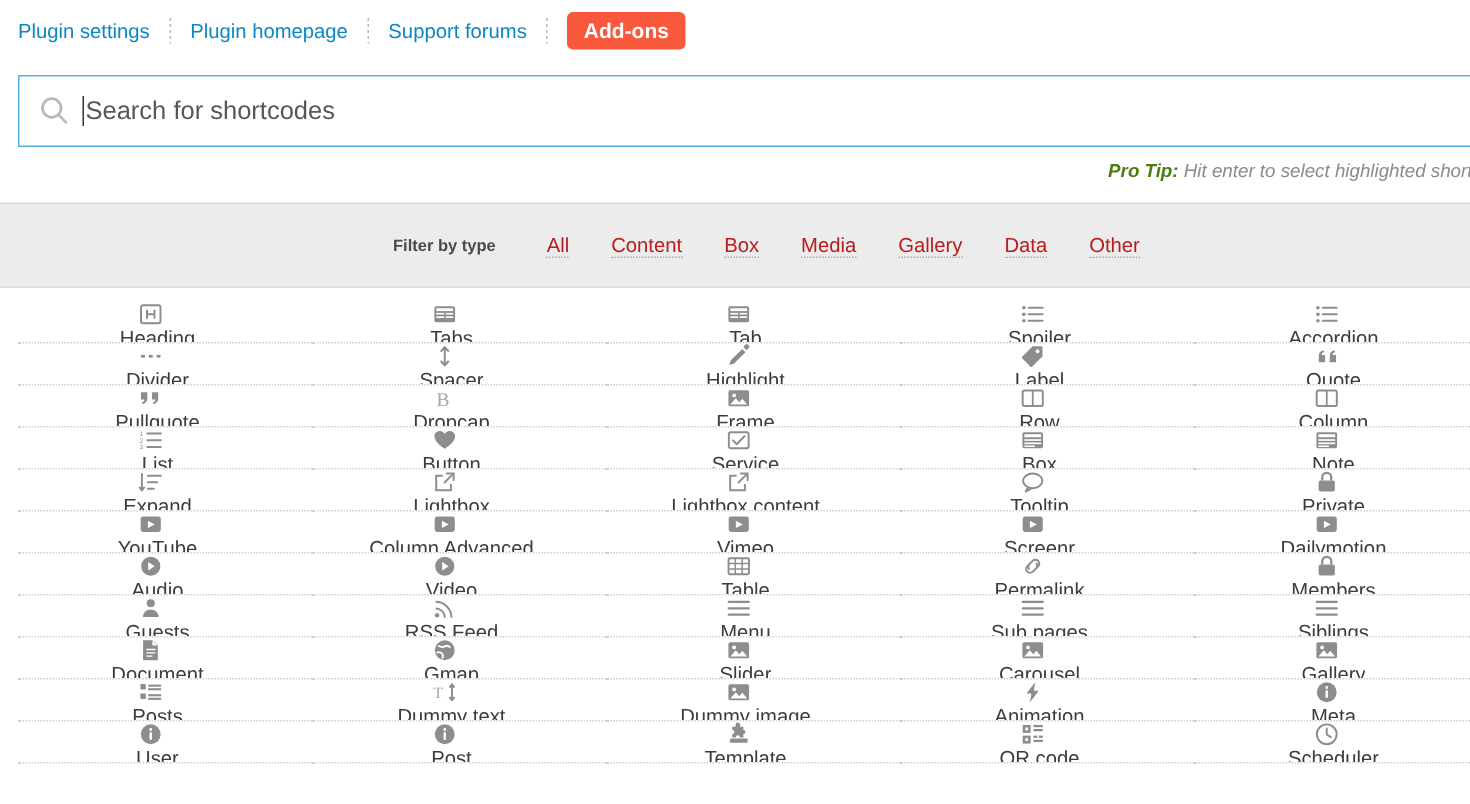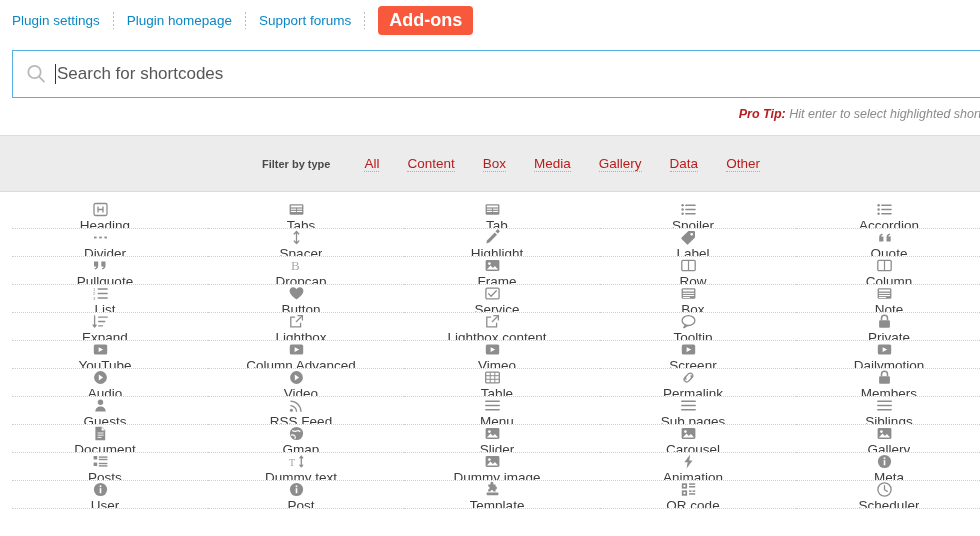--- a/index.html
+++ b/index.html
@@ -30,21 +30,21 @@
     height: 17px;
     margin: 0 13px;
     background-image: linear-gradient(to bottom, #b9b9b9 0, #b9b9b9 2px, transparent 2px, transparent 4px);
     background-size: 1px 4px;
     flex: 0 0 1px;
   }
   .addons-btn {
     display: inline-block;
     background: #f8593c;
     color: #ffffff;
-    font-size: 18px;
+    font-size: 14px;
     font-weight: bold;
     padding: 5px 11px 6px 11px;
     border-radius: 4px;
     text-decoration: none;
     line-height: 1;
     white-space: nowrap;
   }
 
   
   .search-wrap {
@@ -76,21 +76,21 @@
   .protip {
     width: 1060px;
     margin-left: 12px;
     text-align: right;
     font-size: 12.5px;
     font-style: italic;
     color: #8b8b8b;
     padding-top: 9px;
     white-space: nowrap;
   }
-  .protip b { font-style: italic; color: #b91c1c; }
+  .protip b { font-style: italic; color: #4d7c0f; }
 
   
   .filterbar {
     margin-top: 14px;
     height: 57px;
     background: #ececec;
     border-top: 1px solid #dcdcdc;
     border-bottom: 1px solid #dcdcdc;
     display: flex;
     align-items: center;

